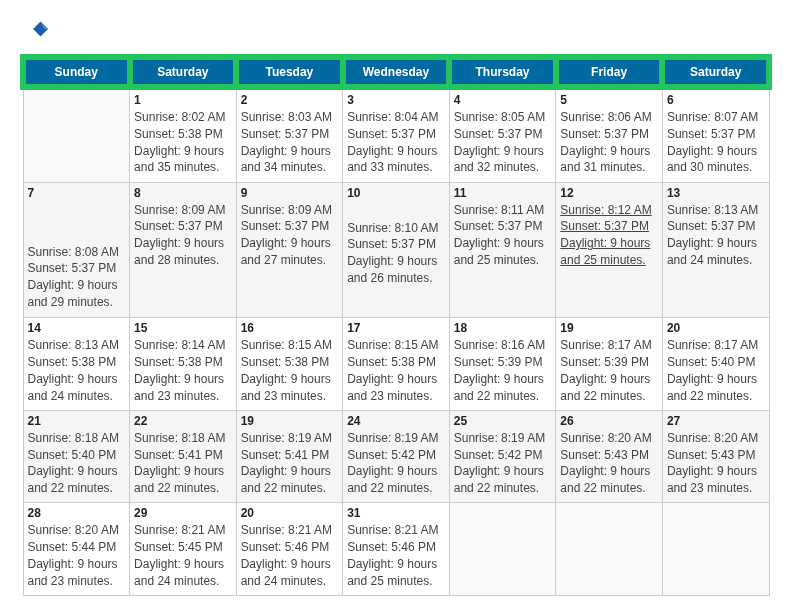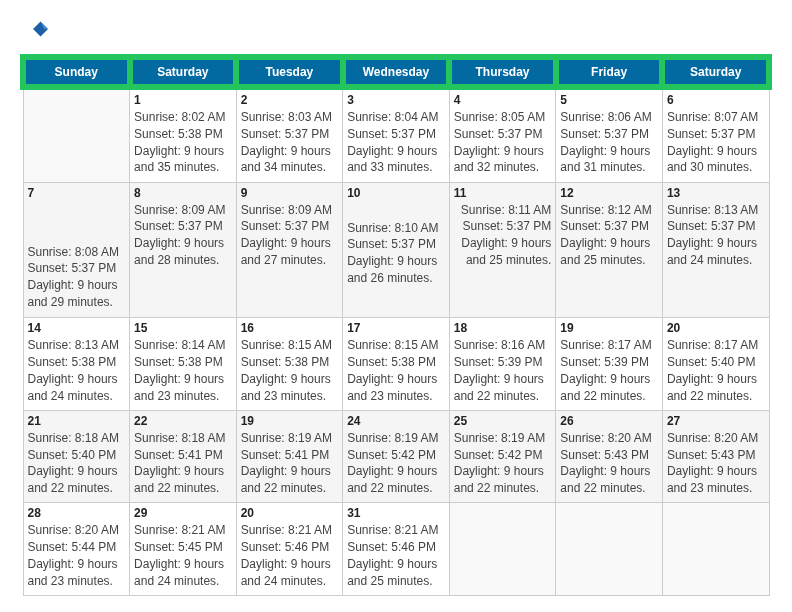--- a/index.html
+++ b/index.html
@@ -201,28 +201,28 @@
           </td>
           <td>
             <span class="day-num">10</span>
             <div class="day-info" style="white-space: pre-line; margin-top: 20px;">Sunrise: 8:10 AM
 Sunset: 5:37 PM
 Daylight: 9 hours
 and 26 minutes.</div>
           </td>
           <td>
             <span class="day-num">11</span>
-            <div class="day-info" style="white-space: pre-line; text-align: right;">Sunrise: 8:11 AM
+            <div class="day-info" style="white-space: pre-line;">Sunrise: 8:11 AM
 Sunset: 5:37 PM
 Daylight: 9 hours
 and 25 minutes.</div>
           </td>
           <td>
             <span class="day-num">12</span>
-            <div class="day-info" style="white-space: pre-line;">Sunrise: 8:12 AM
+            <div class="day-info" style="white-space: pre-line; text-decoration: underline;">Sunrise: 8:12 AM
 Sunset: 5:37 PM
 Daylight: 9 hours
 and 25 minutes.</div>
           </td>
           <td>
             <span class="day-num">13</span>
             <div class="day-info" style="white-space: pre-line;">Sunrise: 8:13 AM
 Sunset: 5:37 PM
 Daylight: 9 hours
 and 24 minutes.</div>

